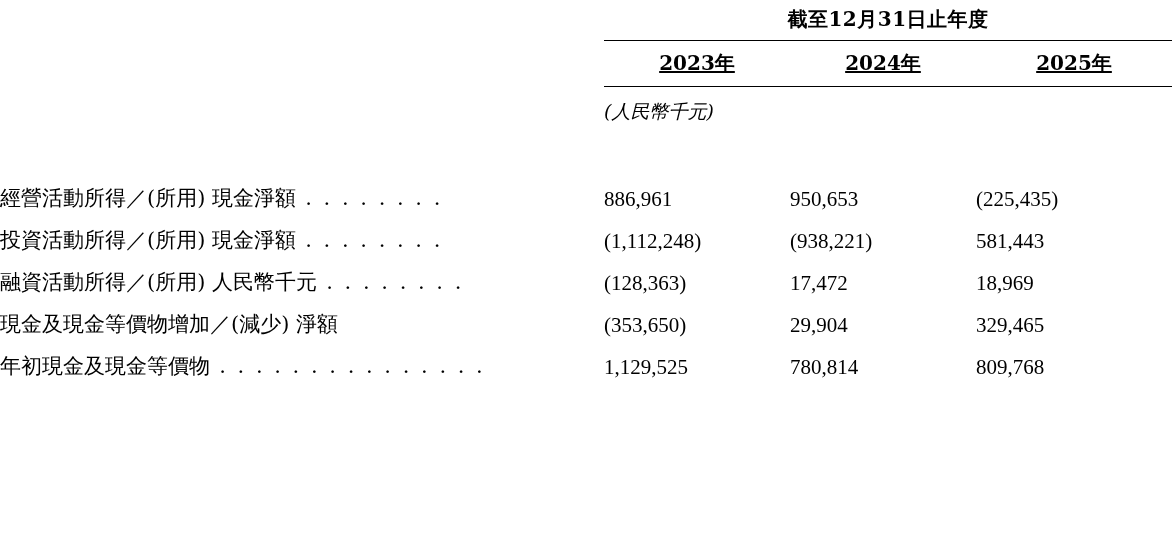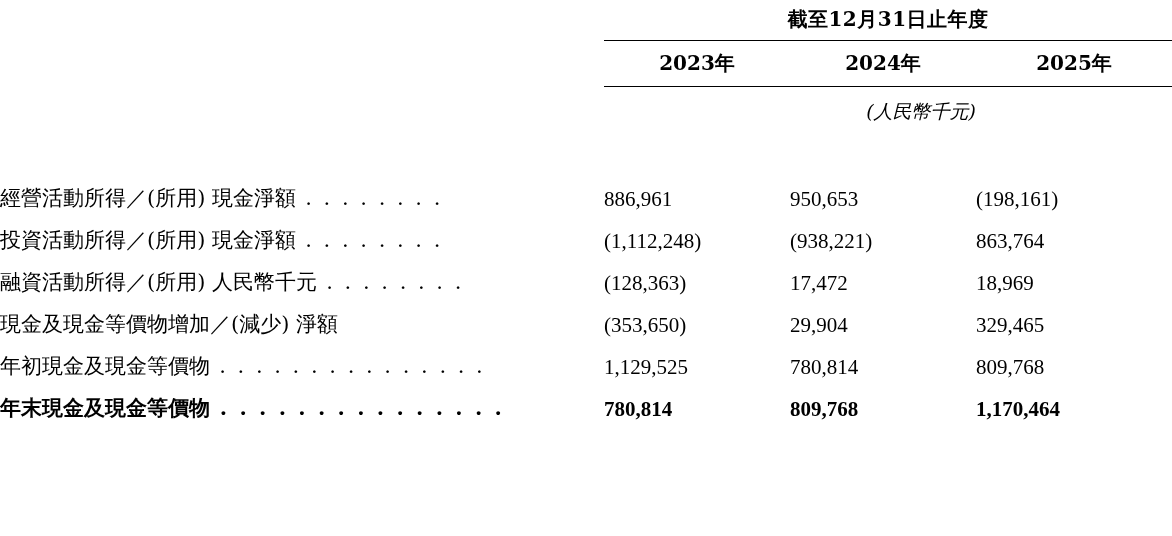--- a/index.html
+++ b/index.html
@@ -40,28 +40,29 @@
     letter-spacing: 0.5px;
   }
   .rule-top {
     border-bottom: 1.6px solid #000;
   }
   .hdr-year {
     text-align: center;
     font-weight: bold;
     font-size: 20px;
     padding: 9px 0 9px 0;
+    text-decoration: underline;
   }
   .hdr-year-cell {
     border-bottom: 1.2px solid #000;
   }
   .pad-year { padding-left: 14px; padding-right: 14px; }
 
   .unit-row td {
-    text-align: right;
+    text-align: left;
     font-style: italic;
     font-size: 19px;
     padding: 12px 0 10px 0;
     margin-top: 48px;
   }
 
   .spacer-row td { height: 40px; }
 
   
   td.label {
@@ -126,47 +127,41 @@
         <td></td>
         <td></td>
         <td></td>
         <td></td>
       </tr>
 
       <tr>
         <td class="label cjk"><span>經營活動所得／(所用) 現金淨額</span><span class="leader"> . . . . . . . .</span></td>
         <td class="num">886,961</td>
         <td class="num">950,653</td>
-        <td class="num y3">(198,161)</td>
+        <td class="num y3">(225,435)</td>
       </tr>
       <tr>
         <td class="label cjk"><span>投資活動所得／(所用) 現金淨額</span><span class="leader"> . . . . . . . .</span></td>
         <td class="num">(1,112,248)</td>
         <td class="num">(938,221)</td>
-        <td class="num y3">863,764</td>
+        <td class="num y3">581,443</td>
       </tr>
       <tr>
         <td class="label cjk"><span>融資活動所得／(所用) 人民幣千元</span><span class="leader"> . . . . . . . .</span></td>
         <td class="num">(128,363)</td>
         <td class="num">17,472</td>
         <td class="num y3">18,969</td>
       </tr>
       <tr>
         <td class="label cjk"><span>現金及現金等價物增加／(減少) 淨額</span><span class="leader"></span></td>
         <td class="num">(353,650)</td>
         <td class="num">29,904</td>
         <td class="num y3">329,465</td>
       </tr>
       <tr>
         <td class="label cjk"><span>年初現金及現金等價物</span><span class="leader"> . . . . . . . . . . . . . . .</span></td>
         <td class="num">1,129,525</td>
         <td class="num">780,814</td>
         <td class="num y3">809,768</td>
       </tr>
-      <tr class="total">
-        <td class="label cjk"><span>年末現金及現金等價物</span><span class="leader"> . . . . . . . . . . . . . . .</span></td>
-        <td class="num">780,814</td>
-        <td class="num">809,768</td>
-        <td class="num y3">1,170,464</td>
-      </tr>
     </tbody>
   </table>
 </div>
 
 </body></html>

